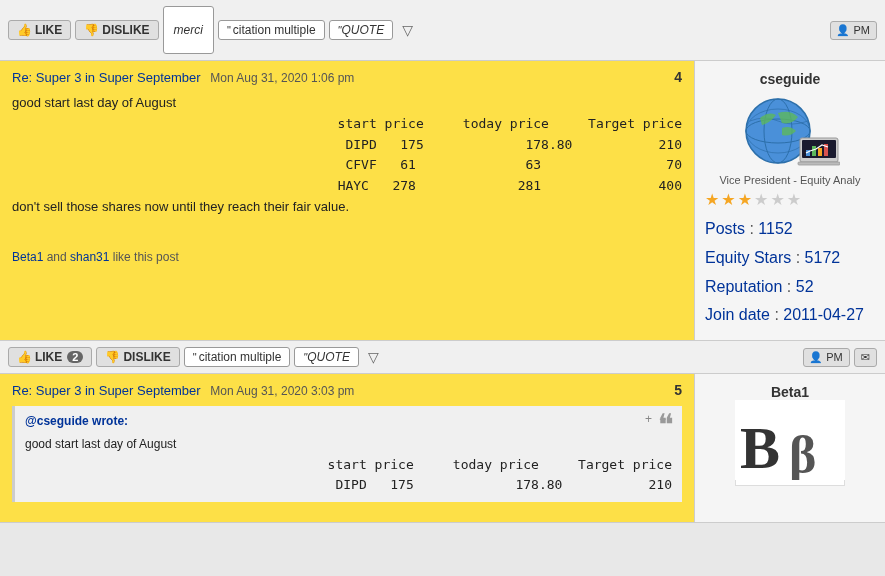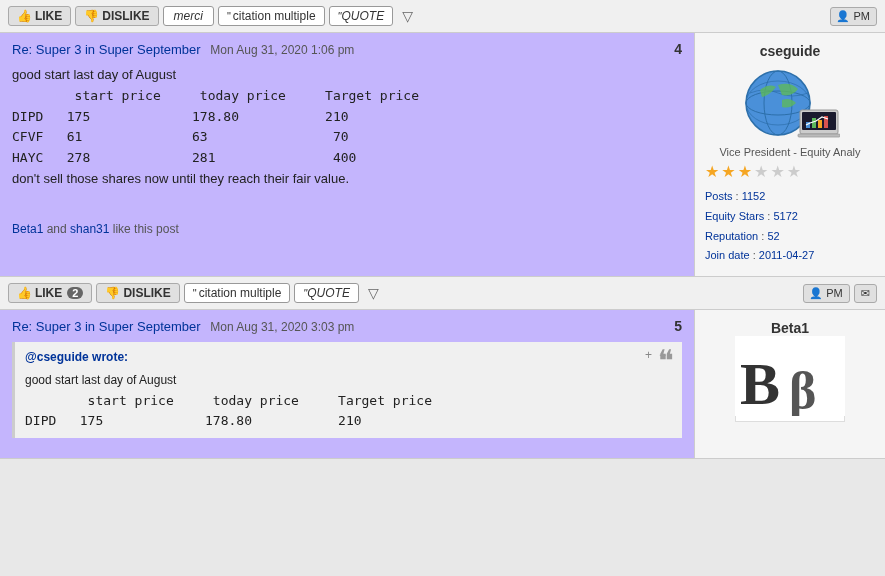--- a/index.html
+++ b/index.html
@@ -54,21 +54,21 @@
       border: 1px solid #aaa;
       border-radius: 3px;
       cursor: pointer;
       font-size: 12px;
       font-weight: bold;
       color: #333;
     }
     .btn-merch {
       display: inline-flex;
       align-items: center;
-      padding: 2px 10px;
+      padding: 16px 10px;
       background: #ffffff;
       border: 1px solid #999;
       border-radius: 3px;
       cursor: pointer;
       font-size: 12px;
       color: #333;
       font-style: italic;
     }
     .btn-citation {
       display: inline-flex;
@@ -111,21 +111,21 @@
       border: 1px solid #aaa;
       border-radius: 3px;
       cursor: pointer;
       font-size: 11px;
       color: #333;
     }
     
     .post-row {
       display: flex;
       border-bottom: 1px solid #ccc;
-      background: #c4b5fd;
+      background: #fde047;
     }
     .post-content {
       flex: 1;
       padding: 8px 12px;
       border-right: 1px solid #ccc;
     }
     .post-header {
       display: flex;
       align-items: center;
       justify-content: space-between;
@@ -149,20 +149,21 @@
     }
     .post-body {
       font-size: 13px;
       line-height: 1.6;
       color: #222;
     }
     .post-body pre, .post-body .stock-table {
       font-family: monospace;
       font-size: 13px;
       white-space: pre;
+      text-align: right;
     }
     .like-info {
       margin-top: 24px;
       font-size: 12px;
       color: #555;
       padding-top: 8px;
     }
     .like-info a {
       color: #003399;
       text-decoration: none;
@@ -200,21 +201,21 @@
       display: flex;
       justify-content: flex-start;
       gap: 2px;
       margin-bottom: 6px;
       font-size: 16px;
     }
     .star-filled { color: #f5a623; }
     .star-empty { color: #ccc; }
     .user-stats {
       text-align: left;
-      font-size: 11px;
+      font-size: 16px;
       color: #555;
       line-height: 1.8;
     }
     .user-stats span { color: #003399; }
     
     .quote-block {
       background: #f0f0f0;
       border-left: 3px solid #ccc;
       padding: 6px 10px;
       margin-bottom: 12px;

